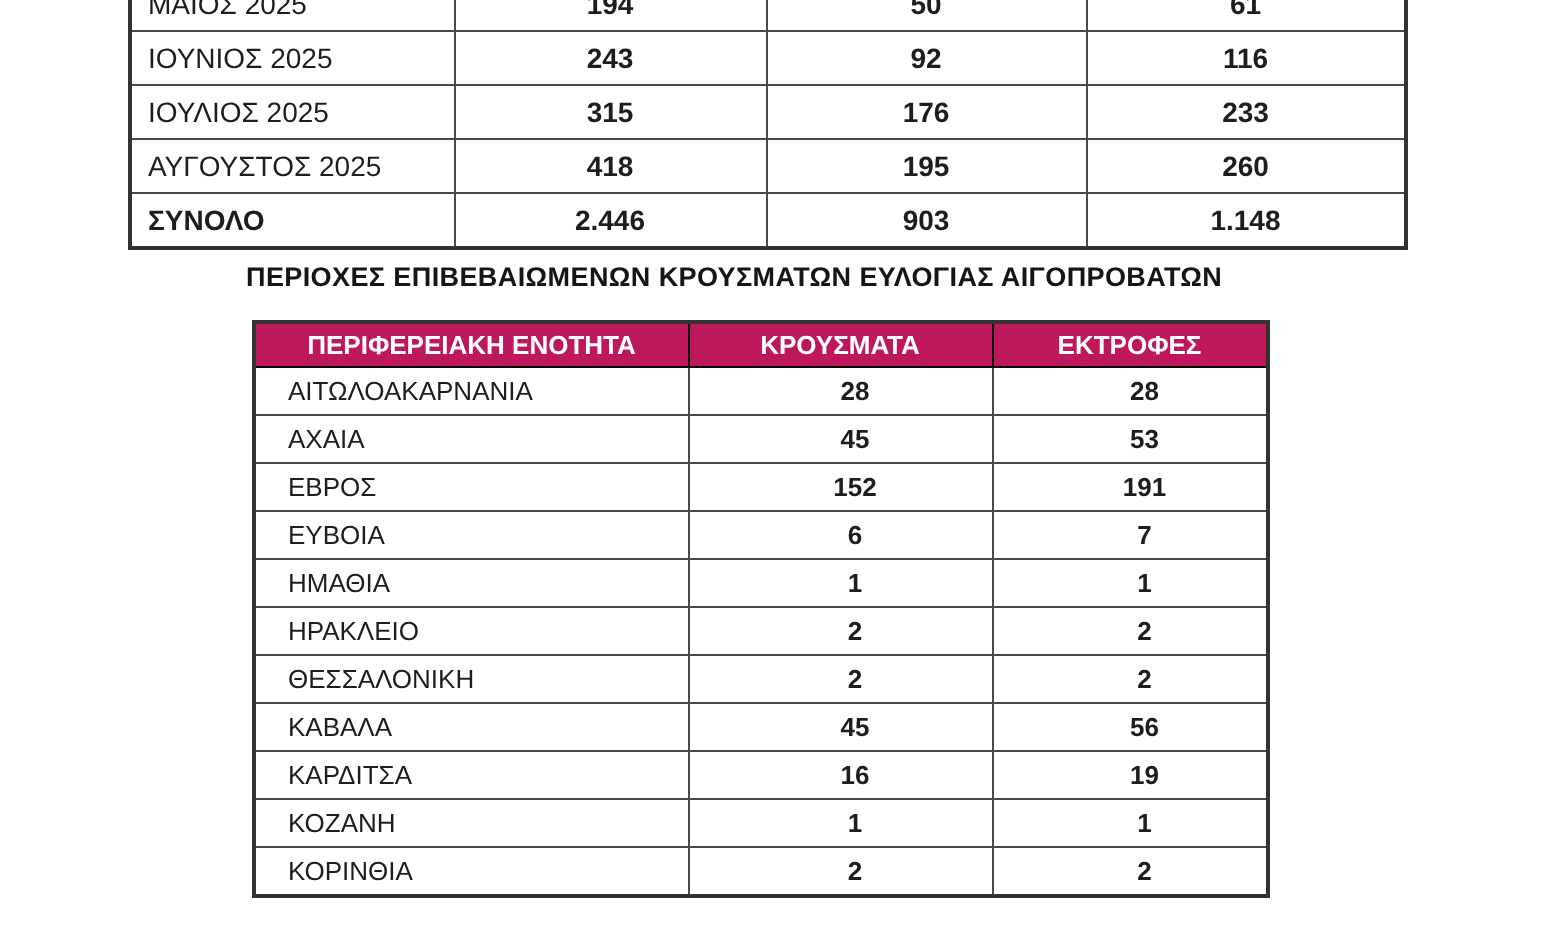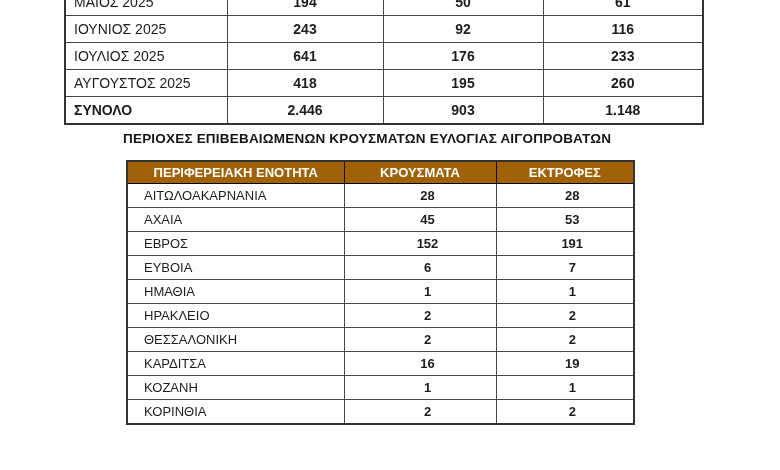--- a/index.html
+++ b/index.html
@@ -48,21 +48,21 @@
 
   
   .regional {
     position: absolute;
     left: 126px;
     top: 160px;
     width: 507px;
     border: 2px solid #333333;
   }
   .regional th {
-    background: #a16207;
+    background: #be185d;
     color: #ffffff;
     font-size: 13px;
     font-weight: bold;
     height: 19px;
     border: 1px solid #070707;
     text-align: center;
     vertical-align: middle;
     white-space: nowrap;
     overflow: hidden;
   }
@@ -97,21 +97,21 @@
           <td class="num-cell">61</td>
         </tr>
         <tr>
           <td class="label-cell">ΙΟΥΝΙΟΣ 2025</td>
           <td class="num-cell">243</td>
           <td class="num-cell">92</td>
           <td class="num-cell">116</td>
         </tr>
         <tr>
           <td class="label-cell">ΙΟΥΛΙΟΣ 2025</td>
-          <td class="num-cell">641</td>
+          <td class="num-cell">315</td>
           <td class="num-cell">176</td>
           <td class="num-cell">233</td>
         </tr>
         <tr>
           <td class="label-cell">ΑΥΓΟΥΣΤΟΣ 2025</td>
           <td class="num-cell">418</td>
           <td class="num-cell">195</td>
           <td class="num-cell">260</td>
         </tr>
         <tr class="bold-row">
@@ -168,20 +168,25 @@
           <td class="label-cell">ΗΡΑΚΛΕΙΟ</td>
           <td class="num-cell">2</td>
           <td class="num-cell">2</td>
         </tr>
         <tr>
           <td class="label-cell">ΘΕΣΣΑΛΟΝΙΚΗ</td>
           <td class="num-cell">2</td>
           <td class="num-cell">2</td>
         </tr>
         <tr>
+          <td class="label-cell">ΚΑΒΑΛΑ</td>
+          <td class="num-cell">45</td>
+          <td class="num-cell">56</td>
+        </tr>
+        <tr>
           <td class="label-cell">ΚΑΡΔΙΤΣΑ</td>
           <td class="num-cell">16</td>
           <td class="num-cell">19</td>
         </tr>
         <tr>
           <td class="label-cell">ΚΟΖΑΝΗ</td>
           <td class="num-cell">1</td>
           <td class="num-cell">1</td>
         </tr>
         <tr>

